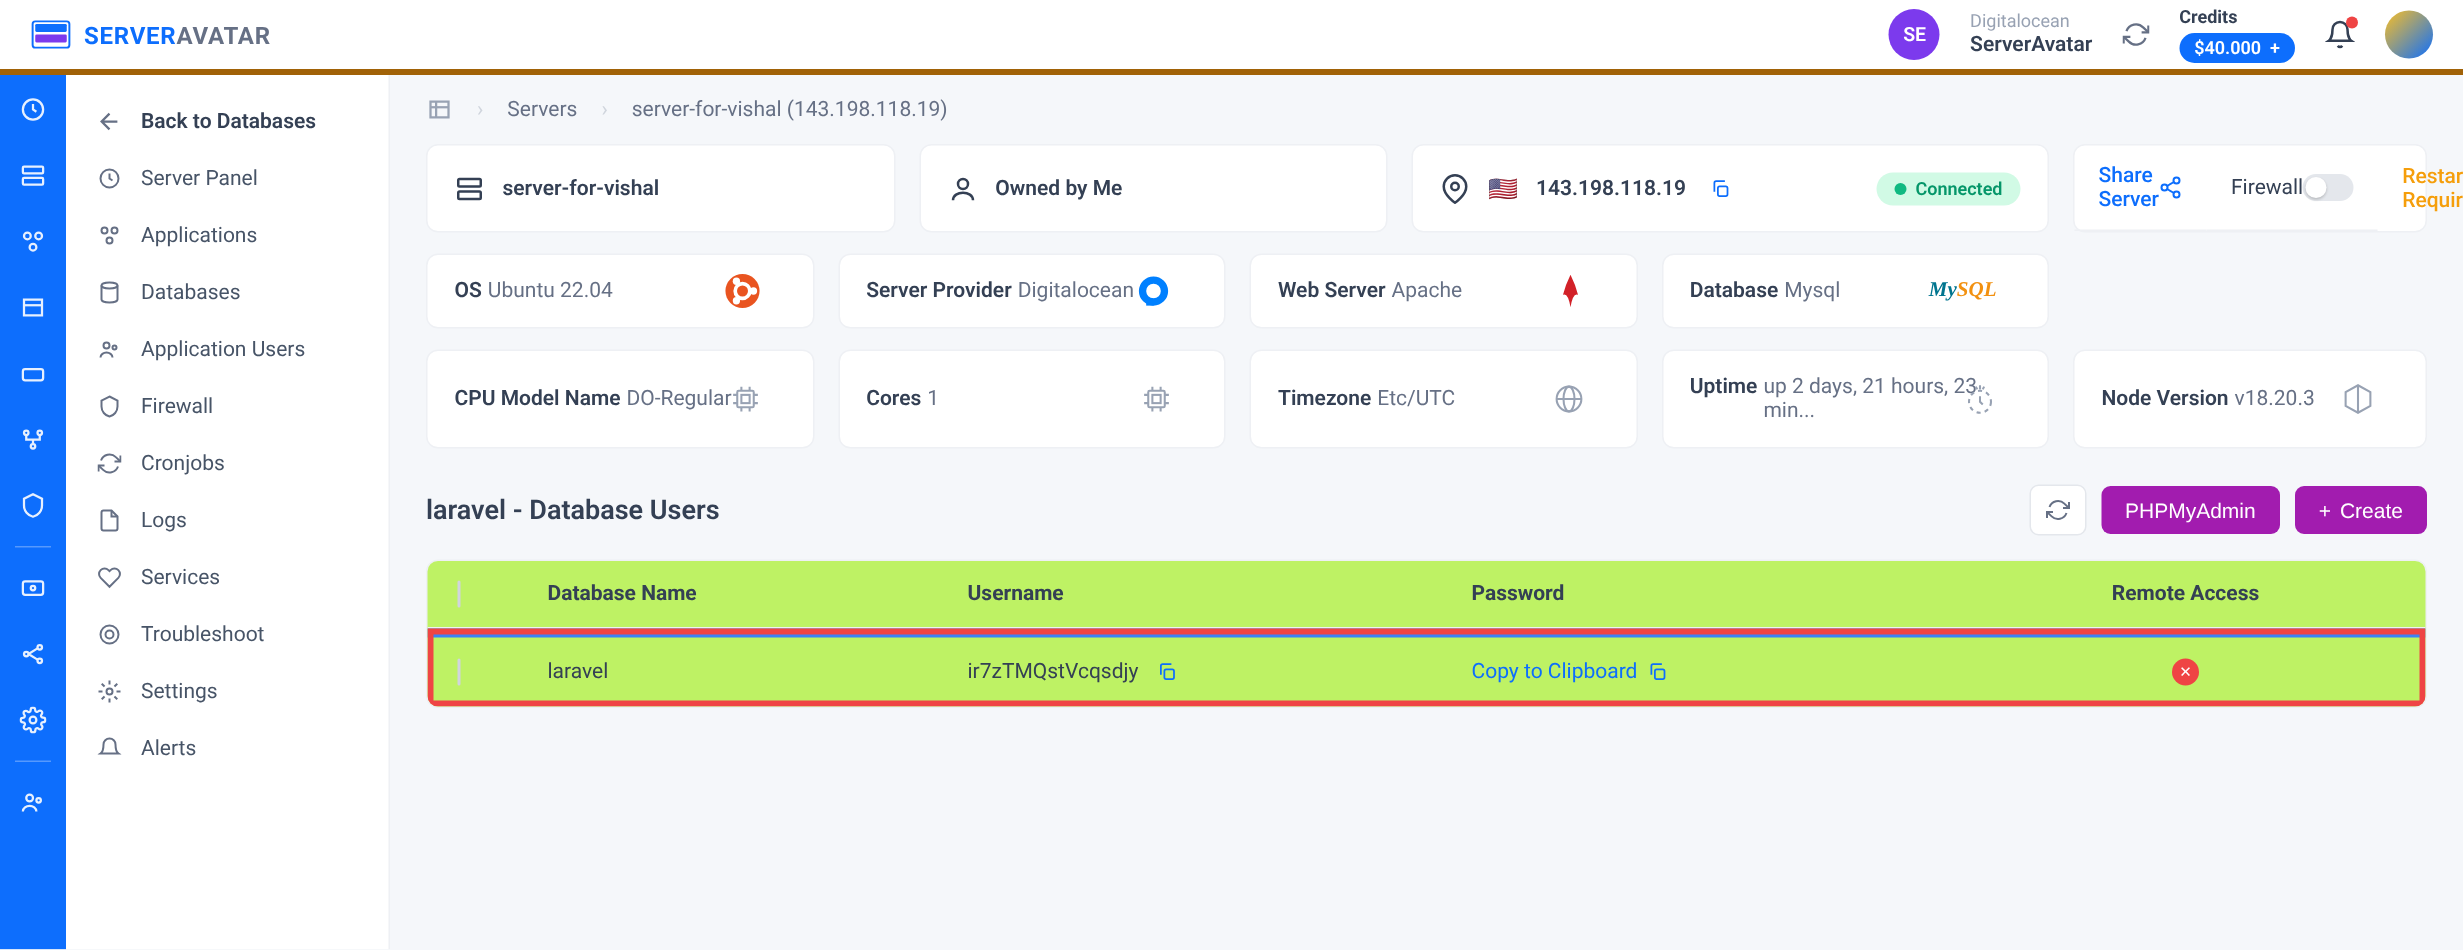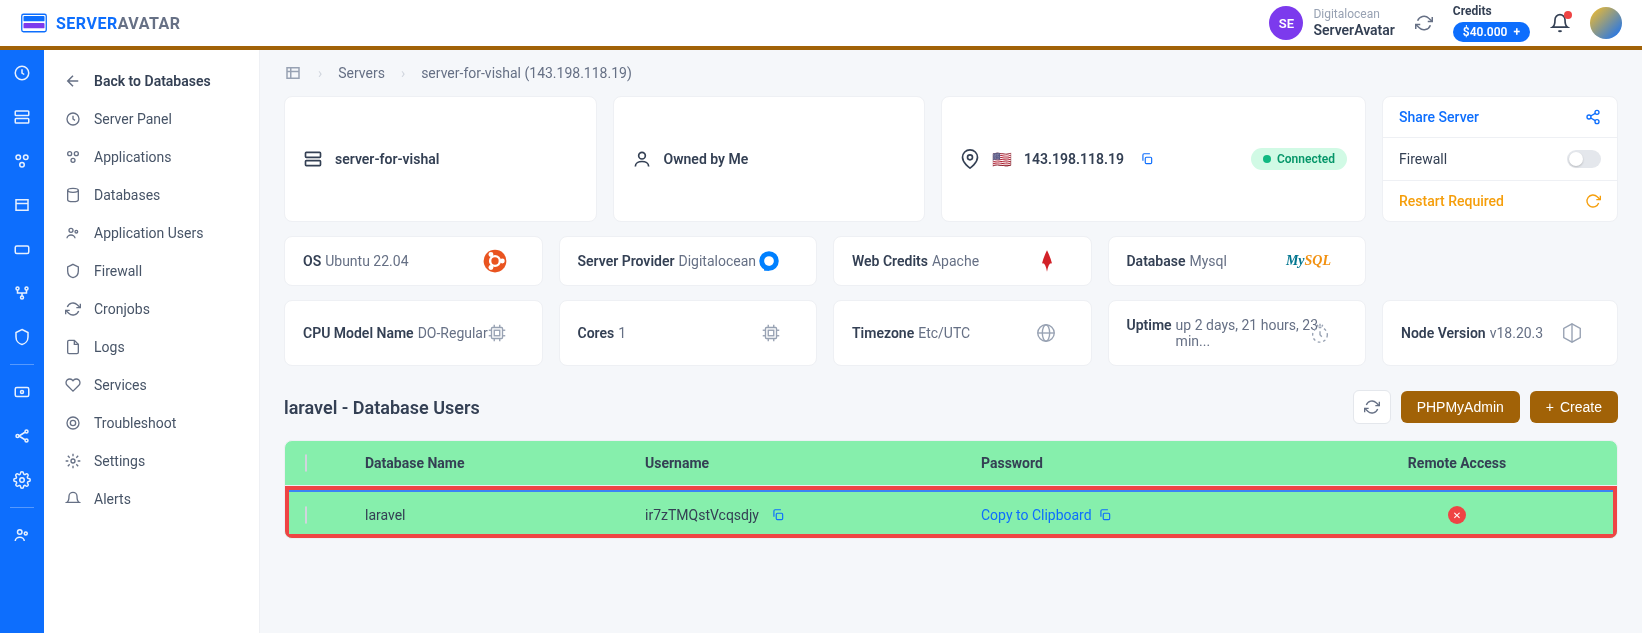--- a/index.html
+++ b/index.html
@@ -7,21 +7,21 @@
 .app { display: flex; flex-direction: column; height: 100vh; width: 1642px; }
 
 
 .header { height: 50px; background: #fff; display: flex; align-items: center; padding: 0 20px; border-bottom: 4px solid #a16207; }
 .logo { display: flex; align-items: center; gap: 8px; }
 .logo-icon { width: 28px; height: 28px; }
 .logo-text { font-weight: 700; font-size: 16px; letter-spacing: 0.5px; }
 .logo-text .s1 { color: #0d6efd; }
 .logo-text .s2 { color: #667085; }
 .header-right { margin-left: auto; display: flex; align-items: center; gap: 20px; }
-.org { display: flex; align-items: center; gap: 10px; }
+.org { display: flex; align-items: center; gap: 20px; }
 .org-avatar { width: 34px; height: 34px; border-radius: 50%; background: #7c3aed; color: #fff; display: flex; align-items: center; justify-content: center; font-weight: 600; font-size: 13px; }
 .org-text { display: flex; flex-direction: column; line-height: 1.2; }
 .org-label { font-size: 12px; color: #98a2b3; }
 .org-name { font-size: 14px; font-weight: 600; color: #344054; }
 .refresh-btn { color: #667085; cursor: pointer; }
 .credits { display: flex; flex-direction: column; align-items: flex-start; gap: 4px; }
 .credits-label { font-size: 12px; font-weight: 700; color: #344054; }
 .credits-pill { background: #0d6efd; color: #fff; border-radius: 999px; padding: 3px 10px; font-size: 12px; font-weight: 600; display: flex; align-items: center; gap: 6px; }
 .bell { position: relative; color: #344054; cursor: pointer; }
 .bell .dot { position: absolute; top: -2px; right: -2px; width: 8px; height: 8px; background: #ef4444; border-radius: 50%; }
@@ -53,21 +53,21 @@
 .row1 .card.sname { flex: 1.1; }
 .row1 .card.owned { flex: 1.1; }
 .row1 .card.ip { flex: 1.55; justify-content: flex-start; }
 .ip-right { margin-left: auto; }
 .card .cic { width: 20px; height: 20px; color: #344054; }
 .badge-connected { background: #d1fae5; color: #059669; padding: 4px 12px; border-radius: 999px; font-size: 12px; font-weight: 600; display: flex; align-items: center; gap: 6px; }
 .badge-connected::before { content:''; width:8px; height:8px; background:#10b981; border-radius:50%; }
 .ip-flag { font-size: 16px; }
 .copy-ic { color: #0d6efd; cursor: pointer; margin-left: 4px; }
 
-.side-card { width: 236px; background: #fff; border: 1px solid #eef0f4; border-radius: 8px; display: flex; flex-direction: column; }
+.side-card { width: 236px; background: #fff; border: 1px solid #eef0f4; border-radius: 8px; display: flex; flex-direction: row; }
 .side-card .srow { padding: 12px 16px; border-bottom: 1px solid #eef0f4; display: flex; align-items: center; justify-content: space-between; font-size: 14px; }
 .side-card .srow:last-child { border-bottom: none; }
 .share-link { color: #0d6efd; font-weight: 500; }
 .share-ic { color: #0d6efd; }
 .firewall-label { color: #344054; }
 .toggle { width: 34px; height: 18px; background: #e4e7ec; border-radius: 999px; position: relative; cursor: pointer; }
 .toggle::after { content:''; position:absolute; width:14px; height:14px; background:#fff; border-radius:50%; top:2px; left:2px; box-shadow:0 1px 2px rgba(0,0,0,0.2); }
 .restart { color: #f59e0b; font-weight: 500; }
 .restart-ic { color: #f59e0b; }
 
@@ -82,24 +82,24 @@
 .mysql-text { font-family: serif; font-style: italic; font-weight: 700; }
 .mysql-text .my { color: #00758f; }
 .mysql-text .sql { color: #f29111; }
 
 
 .section-hdr { display: flex; align-items: center; justify-content: space-between; margin: 24px 0 16px; }
 .section-title { font-size: 18px; font-weight: 600; color: #344054; }
 .section-actions { display: flex; gap: 10px; align-items: center; }
 .btn { border-radius: 6px; padding: 8px 16px; font-size: 14px; font-weight: 500; cursor: pointer; border: none; display: flex; align-items: center; gap: 6px; }
 .btn-icon { background: #fff; border: 1px solid #e4e7ec; color: #667085; padding: 8px 10px; }
-.btn-primary { background: #a16207; color: #fff; }
-
-
-.table { background: #86efac; border: 1px solid #eef0f4; border-radius: 8px; overflow: hidden; }
+.btn-primary { background: #a21caf; color: #fff; }
+
+
+.table { background: #bef264; border: 1px solid #eef0f4; border-radius: 8px; overflow: hidden; }
 .thead, .trow { display: grid; grid-template-columns: 60px 1.5fr 1.8fr 1.8fr 1.5fr; align-items: center; padding: 14px 20px; }
 .thead { font-weight: 700; color: #344054; border-bottom: 1px solid #eef0f4; }
 .trow { border-top: 6px solid #3b82f6; }
 .trow.highlighted { outline: 4px solid #ef4444; outline-offset: -4px; }
 .chk { width: 18px; height: 18px; border: 1px solid #d0d5dd; border-radius: 4px; cursor: pointer; }
 .th-right { text-align: center; }
 .copy-link { color: #0d6efd; cursor: pointer; display: flex; align-items: center; gap: 6px; }
 .remote-x { width: 18px; height: 18px; background: #ef4444; border-radius: 50%; color: #fff; display: flex; align-items: center; justify-content: center; font-size: 10px; margin: 0 auto; cursor: pointer; }
 
 svg { display: block; }
@@ -441,21 +441,21 @@
                 <svg class="icon-do" viewBox="0 0 32 32" fill="currentColor">
                   <path d="M16 28v-6a6 6 0 100-12 6 6 0 000 12v6a12 12 0 110-24 12 12 0 010 24z"></path>
                   <rect x="10" y="22" width="6" height="6"></rect>
                   <rect x="6" y="18" width="4" height="4"></rect>
                 </svg>
               </span>
             </div>
           </div>
         <div class="card">
             <div class="info-card">
-              <span class="info-label">Web Credits</span>
+              <span class="info-label">Web Server</span>
               <span class="info-value">Apache</span>
               <span class="info-icon icon-apache">
                 <svg width="20" height="26" viewBox="0 0 24 30">
                   <path d="M12 2 Q8 10 6 18 Q10 16 12 28 Q14 16 18 18 Q16 10 12 2 Z" fill="#d22128"></path>
                 </svg>
               </span>
             </div>
           </div>
         <div class="card">
             <div class="info-card">

